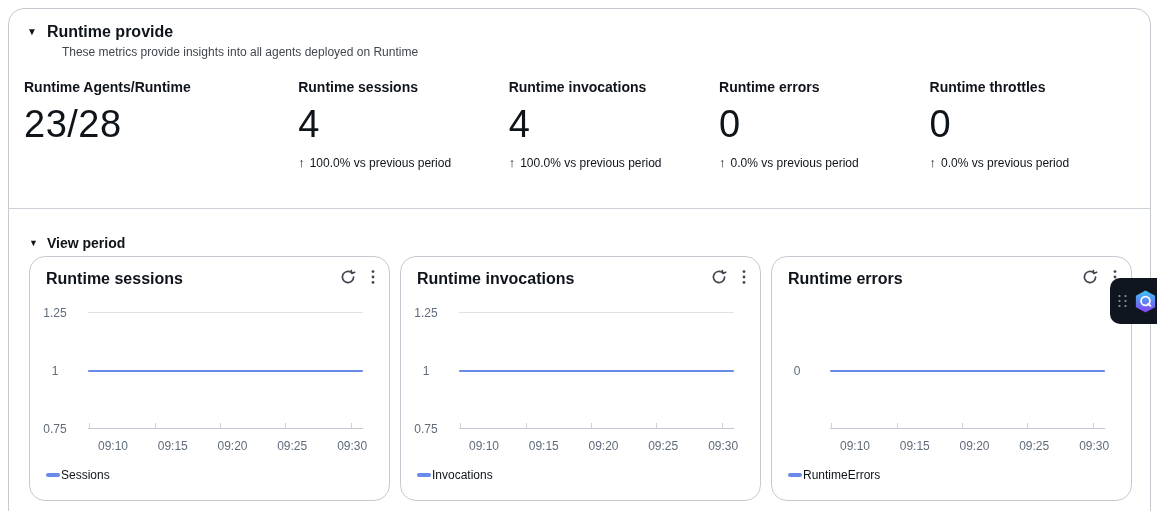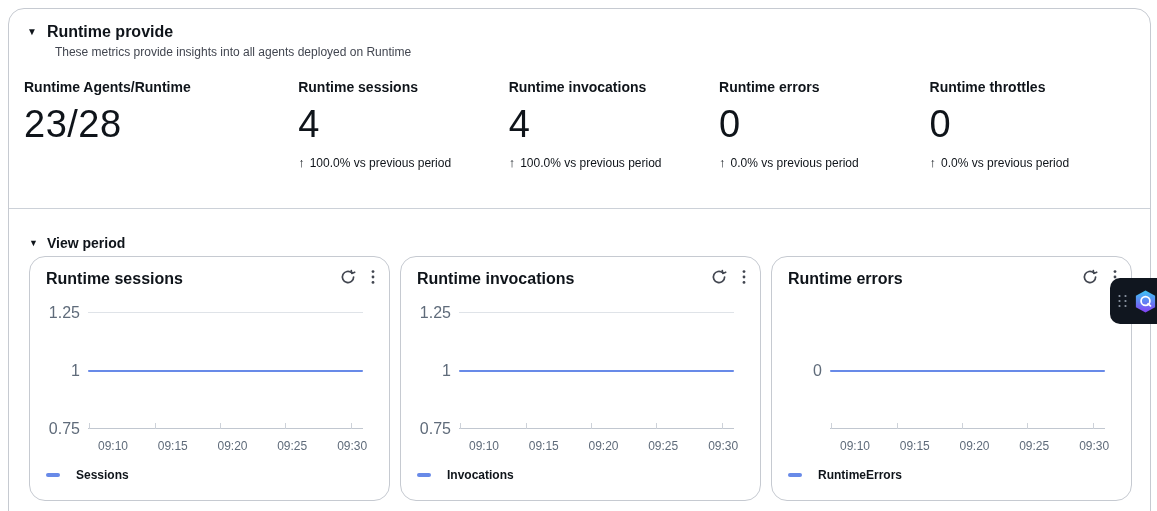--- a/index.html
+++ b/index.html
@@ -10,21 +10,21 @@
     font-family:"Liberation Sans", sans-serif;
   }
   .container {
     position:absolute; left:8px; top:8px; width:1143px; height:540px;
     background:#fff; border:1px solid #c6cad1; border-radius:16px;
   }
   .section-head { position:absolute; top:14px; left:18px; display:flex; gap:10px; }
   .caret { font-size:10px; line-height:18px; color:#0f141a; cursor:pointer; user-select:none; }
   .caret.small { font-size:9px; line-height:16px; }
   .section-title { margin:0; font-size:16px; font-weight:700; line-height:18px; }
-  .section-desc { margin:4px 8px 0; font-size:12px; color:#424650; line-height:14px; }
+  .section-desc { margin:4px 15px 0; font-size:12px; color:#424650; line-height:14px; }
 
   .metrics-row { position:absolute; top:70px; left:15px; right:10px; display:flex; }
   .metric { width:218px; }
   .metric.first { width:284px; }
   .metric-label { font-size:14px; font-weight:700; line-height:17px; }
   .metric-value { font-size:38px; font-weight:300; line-height:1.05; margin-top:9px; letter-spacing:0.5px; }
   .metric-delta { margin-top:10px; font-size:12px; display:flex; gap:5px; align-items:baseline; color:#0f141a; }
   .delta-arrow { font-weight:700; font-size:13px; }
 
   .divider { position:absolute; top:199px; left:0; right:0; height:1px; background:#ccd1d8; }
@@ -33,30 +33,30 @@
   .vd-title { font-size:14px; font-weight:700; }
 
   .charts-row { position:absolute; top:247px; left:20px; display:flex; gap:10px; }
   .chart-card { position:relative; width:361px; height:245px; background:#fff;
     border:1px solid #c6cad1; border-radius:16px; }
   .chart-title { position:absolute; top:13px; left:16px; margin:0; font-size:16px; font-weight:700; }
   .chart-actions { position:absolute; top:11px; right:13px; display:flex; gap:13px; align-items:center; }
   .icon-btn { background:none; border:none; padding:1px; cursor:pointer; display:flex; align-items:center; }
 
   .ylabels { position:absolute; left:0; top:56px; width:50px; height:116px; }
-  .ylabel { position:absolute; right:0; width:50px; text-align:right; font-size:16px; color:#5f6b7a;
+  .ylabel { position:absolute; right:0; width:50px; text-align:center; font-size:12px; color:#5f6b7a;
     height:14px; line-height:14px; }
   .plot { position:absolute; left:58px; right:26px; top:56px; height:116px; }
   .gridline { position:absolute; left:0; right:0; height:1px; background:#dfe3e8; }
   .plot-axis { position:absolute; left:0; right:0; bottom:0; height:1px; background:#c1c7d0; }
   .tickmark { position:absolute; bottom:0; width:1px; height:6px; background:#cdd2d9; }
   .series-line { position:absolute; left:0; right:0; height:2px; border-radius:1px; }
   .xlabels { position:absolute; left:58px; right:26px; top:182px; height:14px;margin-left:24px; }
   .xlabel { position:absolute; transform:translateX(-50%); font-size:12px; color:#5f6b7a; white-space:nowrap; }
-  .legend { position:absolute; left:16px; top:211px; display:flex; align-items:center; gap:16px;font-weight:bold; }
+  .legend { position:absolute; left:16px; top:211px; display:flex; align-items:center; gap:1px; }
   .legend-swatch { width:14px; height:4px; border-radius:2px; }
   .legend-label { font-size:12px; color:#0f141a; cursor:pointer; }
 
   .q-widget { position:absolute; top:278px; right:0; width:47px; height:46px; z-index:5;
     background:#10161f; border-radius:10px 0 0 10px; cursor:pointer;
     display:flex; align-items:center; gap:5px; padding-left:7px; }
 </style>
 </head>
 <body>
 

